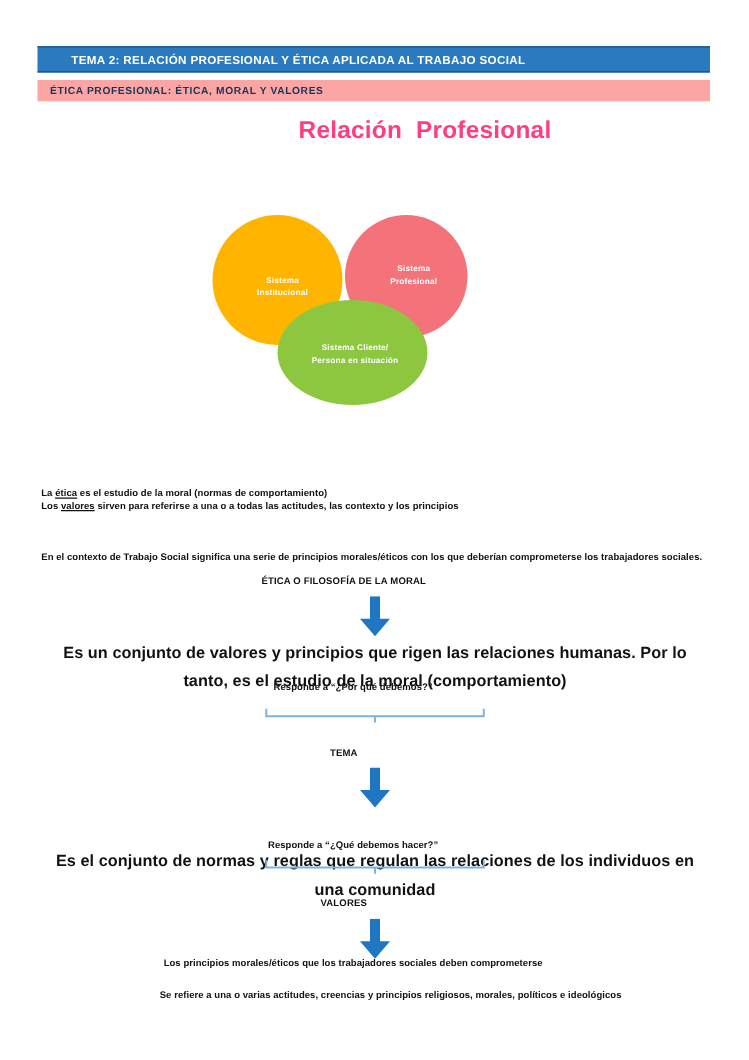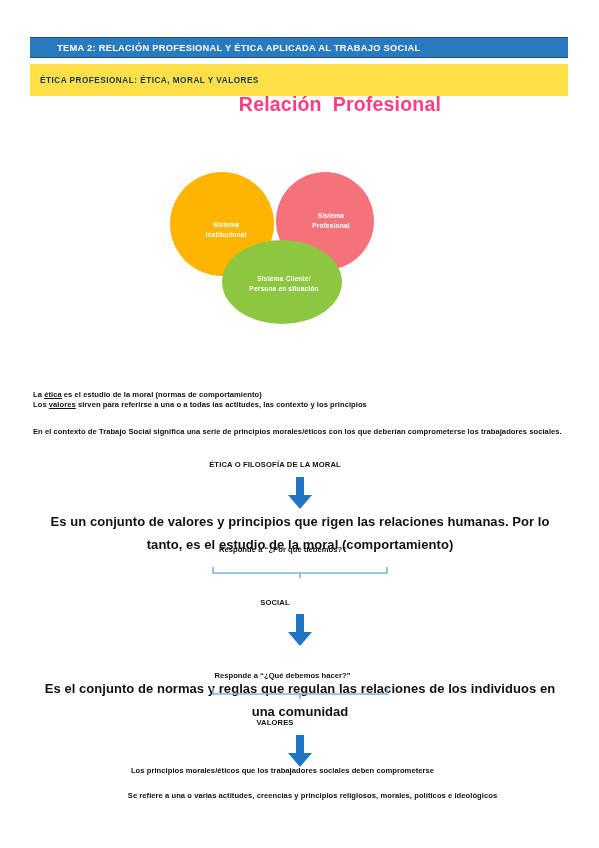--- a/index.html
+++ b/index.html
@@ -36,22 +36,22 @@
     font-weight: bold;
     letter-spacing: .28px;
     padding-left: 27px;
     white-space: nowrap;
   }
   .banner-secondary {
     position: absolute;
     left: 30px;
     top: 64px;
     width: 538px;
-    height: 32px;
-    background: #fde047;
+    height: 17px;
+    background: #fca5a5;
     box-sizing: border-box;
     display: flex;
     align-items: center;
   }
   .banner-secondary .txt {
     color: #17365d;
     font-size: 8.2px;
     font-weight: bold;
     letter-spacing: .5px;
     padding-left: 10px;
@@ -122,21 +122,21 @@
     width: 540px;
     font-size: 7.6px;
     font-weight: bold;
     line-height: 1.75;
     letter-spacing: .05px;
     color: #111111;
   }
   .para .u { text-decoration: underline; }
   .p1 { top: 388px; }
   .p2 { top: 398px; }
-  .p3 { top: 425px; }
+  .p3 { top: 439px; }
 
   
   .flow-label {
     position: absolute;
     left: 0;
     width: 550px;
     text-align: center;
     font-size: 7.6px;
     font-weight: bold;
     letter-spacing: .15px;
@@ -253,21 +253,21 @@
 <div class="flow-text n-etica-body">Es un conjunto de valores y principios que rigen las relaciones humanas. Por lo tanto, es el estudio de la moral (comportamiento)</div>
 
 <div class="flow-q n-etica-q">Responde a “¿Por qué debemos?”</div>
 
 <div class="bracket n-bracket-1">
   <svg viewBox="0 0 180 16" xmlns="http://www.w3.org/2000/svg" aria-hidden="true">
     <path d="M3 2 L3 8 L90 8 L177 8 L177 2 M90 8 L90 13" fill="none" stroke="#7fb2e0" stroke-width="1.6"></path>
   </svg>
 </div>
 
-<div class="flow-label n-moral-title">SOCIAL</div>
+<div class="flow-label n-moral-title">TEMA</div>
 
 <div class="arrow n-arrow-2">
   <svg viewBox="0 0 28 32" xmlns="http://www.w3.org/2000/svg" aria-hidden="true">
     <path d="M10 0 L18 0 L18 18 L26 18 L14 32 L2 18 L10 18 Z" fill="#1f77c4"></path>
   </svg>
 </div>
 
 <div class="flow-text n-moral-body">Es el conjunto de normas y reglas que regulan las relaciones de los individuos en una comunidad</div>
 
 <div class="flow-q n-moral-q">Responde a “¿Qué debemos hacer?”</div>

